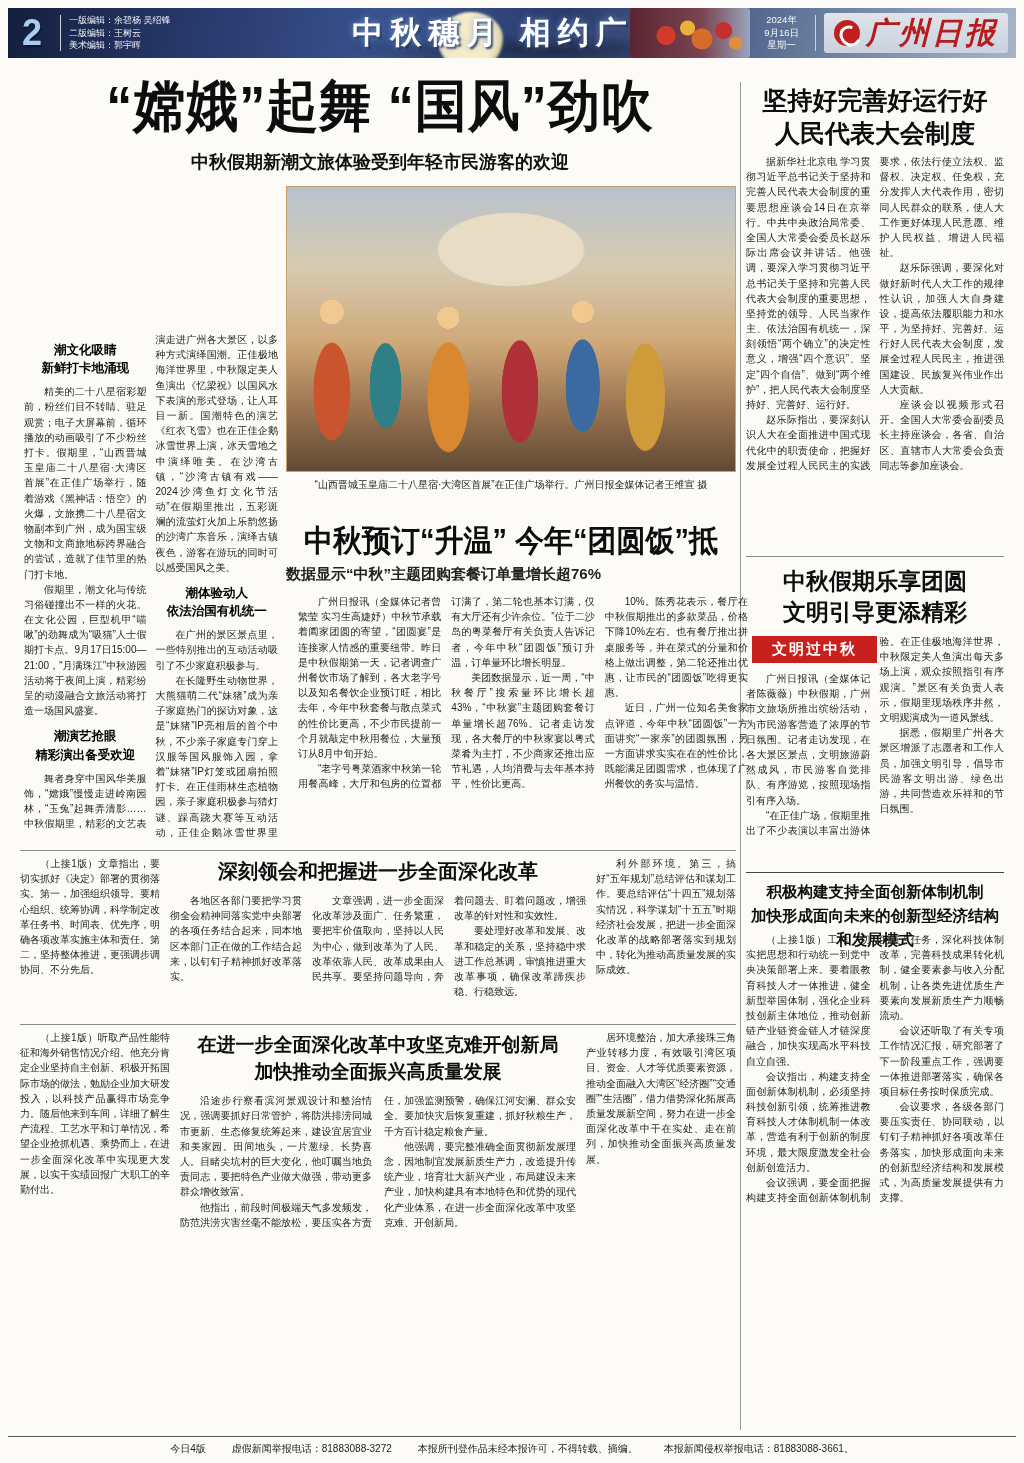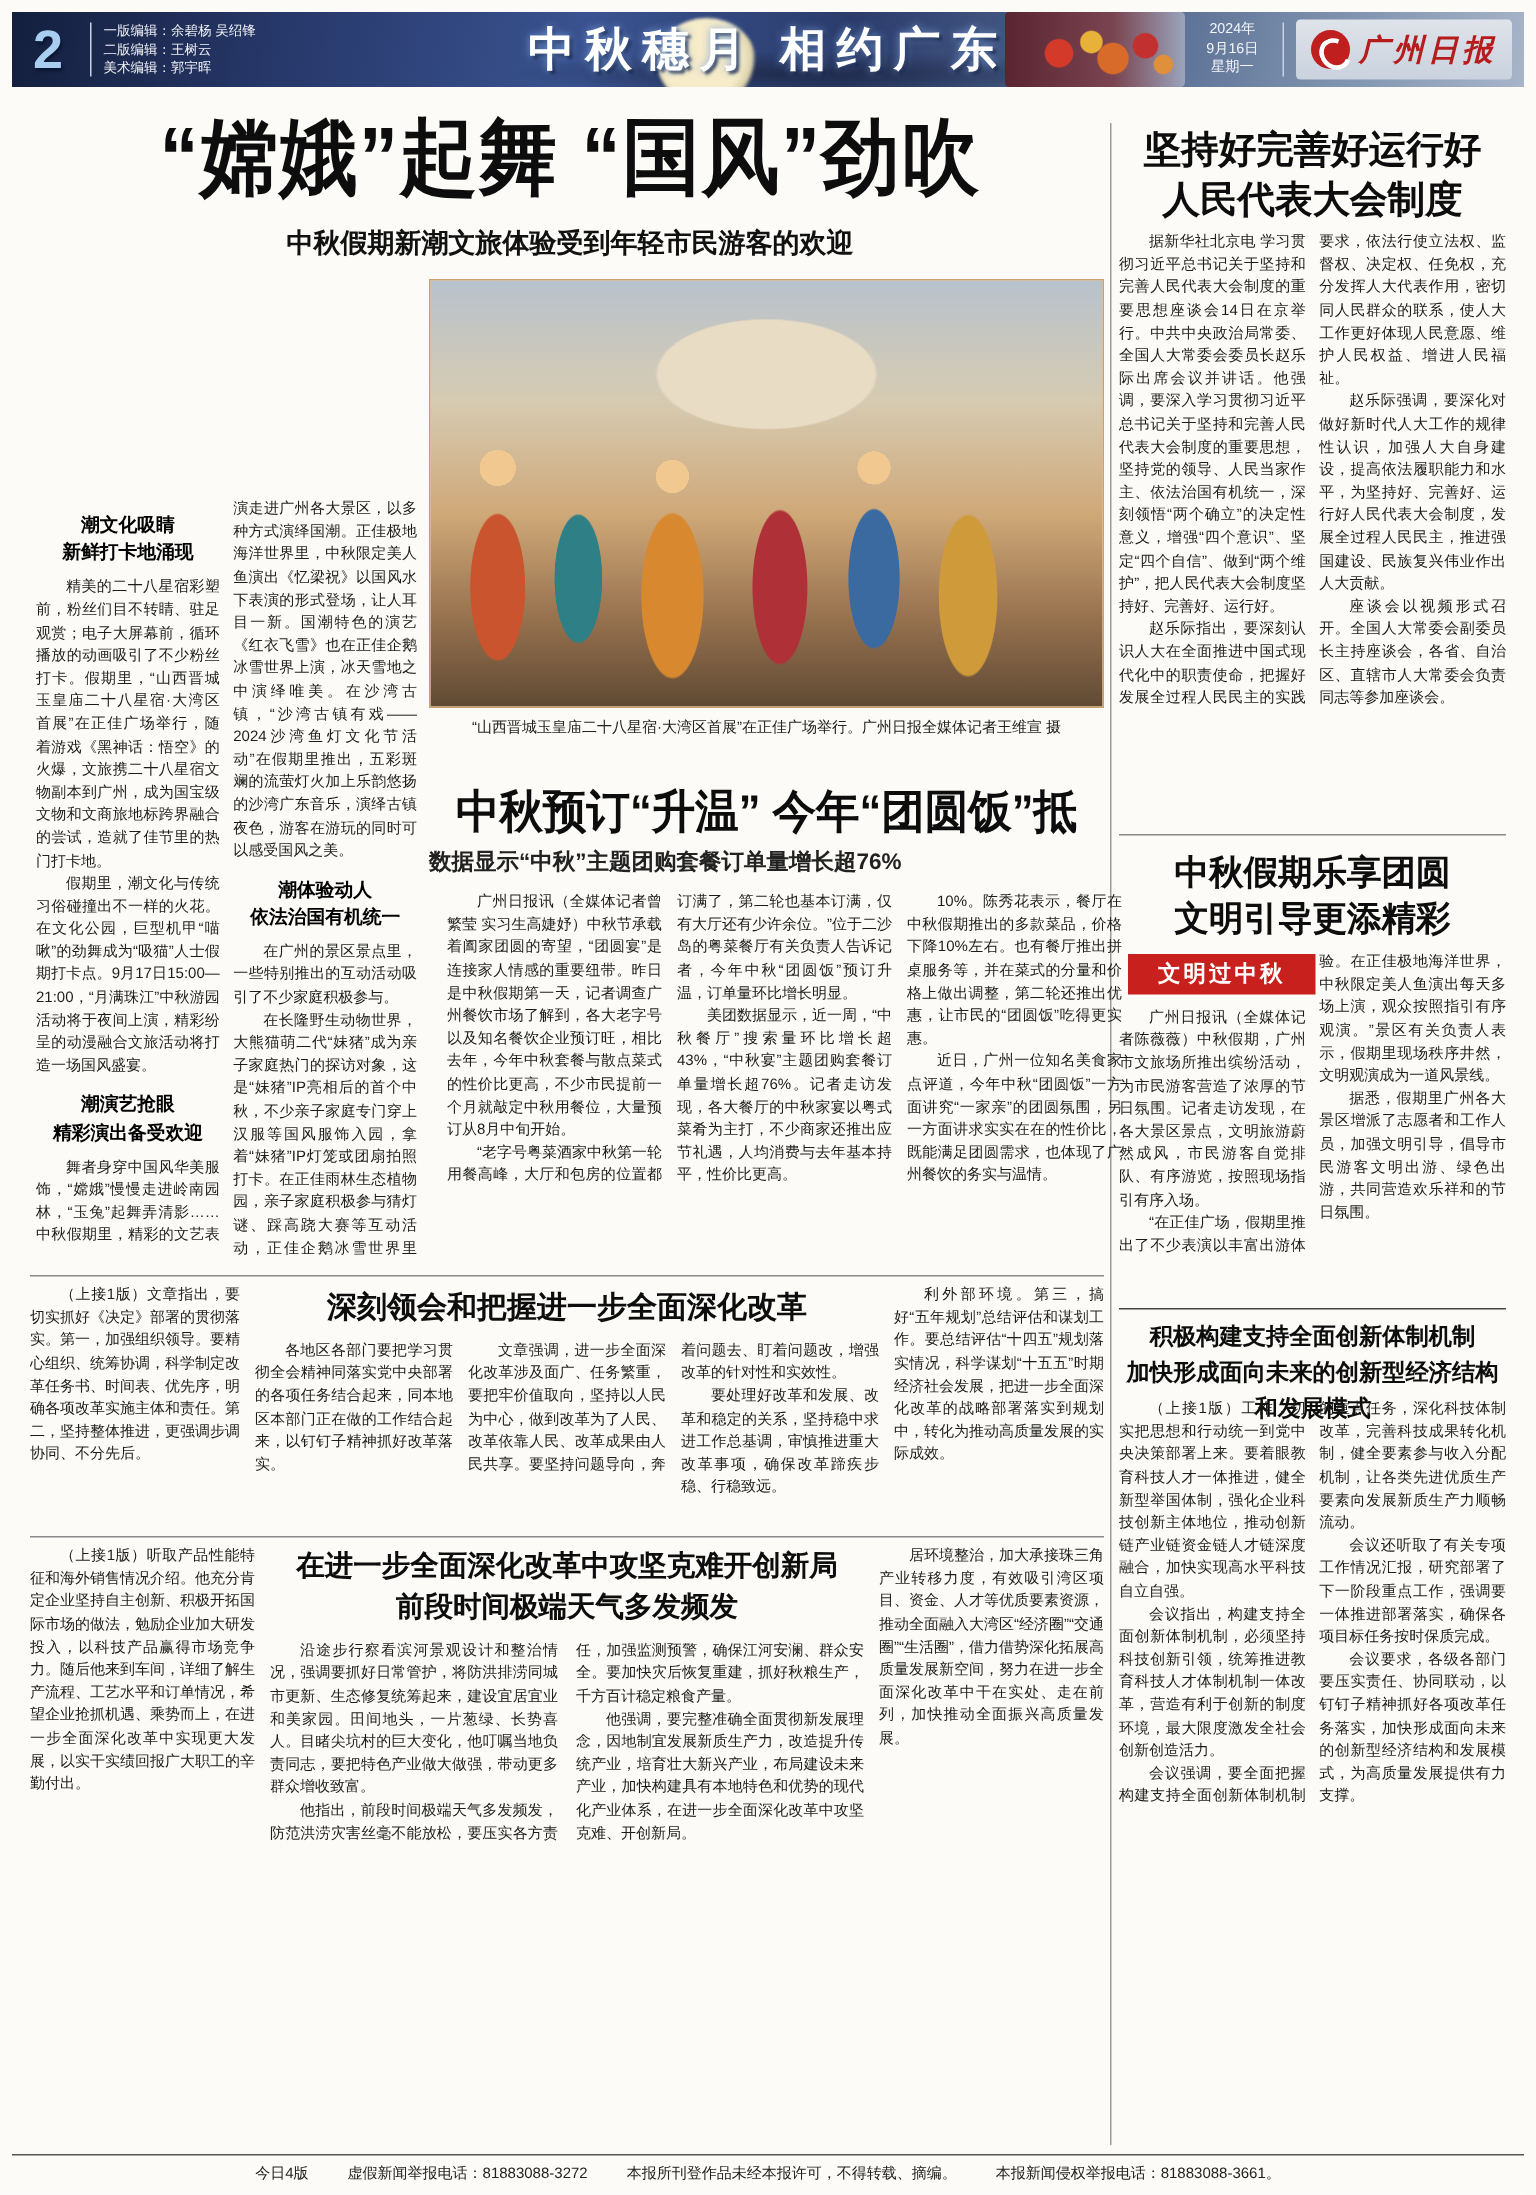--- a/index.html
+++ b/index.html
@@ -29,21 +29,21 @@
       radial-gradient(circle at 88% 70%,#e0903a 0 6px,transparent 7px),
       linear-gradient(90deg,#5a2530,#7a4450 60%,#9aa4bc);
     border-radius:3px;}
   .dateblock{font-size:9.5px;color:#f5f6fa;text-align:center;line-height:1.35;margin:0 8px;}
   .brandbox{display:flex;align-items:center;height:40px;padding:0 10px;margin-right:2px;border-radius:3px;
     background:linear-gradient(180deg,#dfe3ea,#c9d2de);}
   .emblem{width:26px;height:26px;border-radius:50%;background:#c01f1f;margin-right:6px;position:relative;}
   .emblem i{position:absolute;left:6px;top:5px;width:14px;height:16px;border:3px solid #fff;border-right-color:transparent;
     border-radius:50% 60% 50% 60%;transform:rotate(-25deg);}
   .brandname{font-family:Liberation Serif, serif;font-style:italic;font-weight:900;
-    font-size:20px;color:#b61c1c;letter-spacing:3px;}
+    font-size:30px;color:#b61c1c;letter-spacing:3px;}
   
   .vrule{position:absolute;width:1px;background:#9a9a9a;}
   .hrule{position:absolute;height:1px;background:#8a8a8a;}
   
   .feat-head{position:absolute;left:24px;top:78px;width:712px;text-align:center;
     font-size:52px;font-weight:900;color:#0d0d0d;letter-spacing:1px;line-height:1.1;
     font-family:"Liberation Sans","DejaVu Sans",sans-serif;transform:scaleY(1.08);}
   .feat-deck{position:absolute;left:24px;top:150px;width:712px;text-align:center;font-size:18px;font-weight:600;color:#111;}
   .probe-box{position:absolute;left:24px;top:186px;width:254px;height:138px;border:2px solid #e2874e;border-radius:14px;background:#fffdf9;}
   .probe-fold{position:absolute;right:-2px;top:-2px;width:40px;height:26px;border-radius:0 14px 0 18px;
@@ -220,21 +220,21 @@
       <p>利外部环境。第三，搞好“五年规划”总结评估和谋划工作。要总结评估“十四五”规划落实情况，科学谋划“十五五”时期经济社会发展，把进一步全面深化改革的战略部署落实到规划中，转化为推动高质量发展的实际成效。</p>
     </div>
   </div>
 
   <div class="b2 newsbody">
     <div class="side">
       <p>（上接1版）听取产品性能特征和海外销售情况介绍。他充分肯定企业坚持自主创新、积极开拓国际市场的做法，勉励企业加大研发投入，以科技产品赢得市场竞争力。随后他来到车间，详细了解生产流程、工艺水平和订单情况，希望企业抢抓机遇、乘势而上，在进一步全面深化改革中实现更大发展，以实干实绩回报广大职工的辛勤付出。</p>
     </div>
     <div class="center">
       <div class="b2-head">在进一步全面深化改革中攻坚克难开创新局
-前段时间极端天气多发频发</div>
+加快推动全面振兴高质量发展</div>
       <div class="b2-cols">
         <p>沿途步行察看滨河景观设计和整治情况，强调要抓好日常管护，将防洪排涝同城市更新、生态修复统筹起来，建设宜居宜业和美家园。田间地头，一片葱绿、长势喜人。目睹尖坑村的巨大变化，他叮嘱当地负责同志，要把特色产业做大做强，带动更多群众增收致富。</p>
         <p>他指出，前段时间极端天气多发频发，防范洪涝灾害丝毫不能放松，要压实各方责任，加强监测预警，确保江河安澜、群众安全。要加快灾后恢复重建，抓好秋粮生产，千方百计稳定粮食产量。</p>
         <p>他强调，要完整准确全面贯彻新发展理念，因地制宜发展新质生产力，改造提升传统产业，培育壮大新兴产业，布局建设未来产业，加快构建具有本地特色和优势的现代化产业体系，在进一步全面深化改革中攻坚克难、开创新局。</p>
       </div>
     </div>
     <div class="side">
       <p>居环境整治，加大承接珠三角产业转移力度，有效吸引湾区项目、资金、人才等优质要素资源，推动全面融入大湾区“经济圈”“交通圈”“生活圈”，借力借势深化拓展高质量发展新空间，努力在进一步全面深化改革中干在实处、走在前列，加快推动全面振兴高质量发展。</p>
     </div>
   </div>

